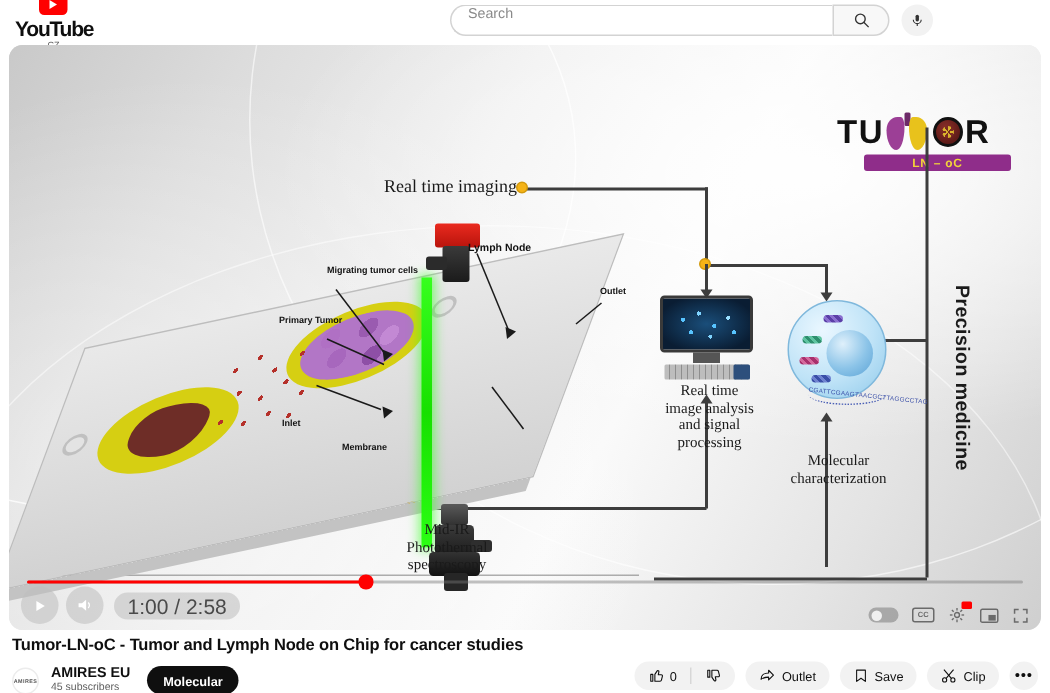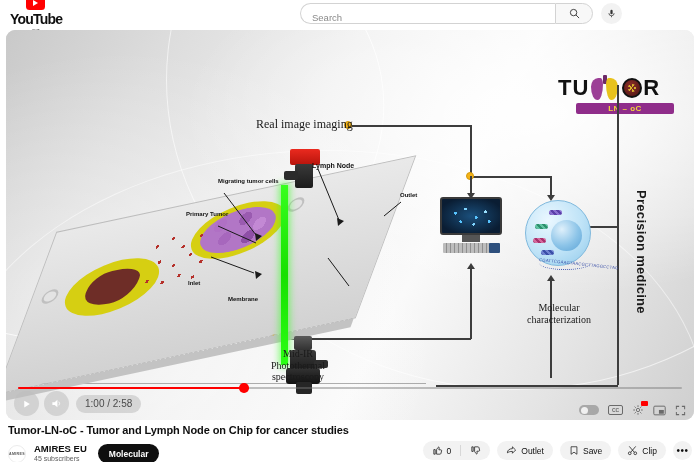--- a/index.html
+++ b/index.html
@@ -30,21 +30,21 @@
     font-family:"Liberation Sans", sans-serif; font-size:14px; font-weight:700;
     letter-spacing:-0.8px; color:#0f0f0f; margin-left:2px; line-height:16px; margin-top:1px;
   }
   .yt-cc { font-size:6px; color:#606060; margin-left:1px; margin-top:1px; letter-spacing:0; }
 
   .search-wrap {
     position:absolute; left:300px; top:3px;
     display:flex; align-items:center;
   }
   .search-box {
-    display:flex; align-items:flex-end;
+    display:flex; align-items:flex-start;
     width:255px; height:21px;
     border:1px solid #d3d3d3; border-right:none;
     border-radius:11px 0 0 11px; background:#fff;
     padding-left:11px;
   }
   .search-input {
     border:none; outline:none; background:transparent;
     font-family:"Liberation Sans", sans-serif; font-size:9.5px; color:#0f0f0f;
     width:100%;
   }
@@ -310,21 +310,21 @@
   .ctrl-row { position:absolute; left:8px; bottom:4px; display:flex; align-items:center; gap:5px; }
   .ctrl-btn {
     width:25px; height:25px; border-radius:50%;
     display:flex; align-items:center; justify-content:center; cursor:pointer;
     background:rgba(190,190,190,0.55);
   }
   .time-pill {
     height:18px; padding:0 9px; border-radius:9px;
     background:rgba(190,190,190,0.55);
     display:flex; align-items:center;
-    font-family:"Liberation Sans", sans-serif; font-size:10px; color:#4a4a4a;
+    font-family:"Liberation Sans", sans-serif; font-size:14px; color:#4a4a4a;
     margin-left:2px;
     text-align:center;
   }
   .ctrl-right { position:absolute; right:8px; bottom:4px; display:flex; align-items:center; gap:9px; }
   .rbtn { display:flex; align-items:center; justify-content:center; cursor:pointer; position:relative; }
   .autoplay-toggle {
     width:20px; height:10px; border-radius:5px; background:rgba(150,150,150,0.75);
     position:relative; cursor:pointer;
   }
   .autoplay-toggle::after {
@@ -517,27 +517,31 @@
         <line x1="212" y1="196" x2="250" y2="213" stroke="#1a1a1a" stroke-width="1"></line>
         <line x1="205" y1="227" x2="248" y2="243" stroke="#1a1a1a" stroke-width="1"></line>
         <line x1="312" y1="139" x2="333" y2="190" stroke="#1a1a1a" stroke-width="1"></line>
         <line x1="395" y1="172" x2="378" y2="186" stroke="#1a1a1a" stroke-width="1"></line>
         <line x1="343" y1="256" x2="322" y2="228" stroke="#1a1a1a" stroke-width="1"></line>
         <polygon points="249,203 256,206 250,211" fill="#1a1a1a"></polygon>
         <polygon points="249,241 256,244 250,249" fill="#1a1a1a"></polygon>
         <polygon points="331,188 338,191 332,196" fill="#1a1a1a"></polygon>
       </svg>
 
-      <div class="sl" style="left:250px; top:88px; font-size:12px;">Real image imaging</div>
+      <div class="sl" style="left:250px; top:88px; font-size:12px;">Real time imaging</div>
       <div class="cl" style="left:306px; top:132px; font-size:7px;">Lymph Node</div>
       <div class="cl" style="left:212px; top:148px; font-size:6px;">Migrating tumor cells</div>
       <div class="cl" style="left:180px; top:181px; font-size:6px;">Primary Tumor</div>
       <div class="cl" style="left:394px; top:162px; font-size:6px;">Outlet</div>
       <div class="cl" style="left:182px; top:250px; font-size:6px;">Inlet</div>
       <div class="cl" style="left:222px; top:266px; font-size:6px;">Membrane</div>
+      <div class="sl" style="left:425px; top:225px; width:84px; font-size:10px; white-space:pre-line;">Real time
+image analysis
+and signal
+processing</div>
       <div class="sl" style="left:250px; top:318px; width:84px; font-size:10px; white-space:pre-line;">Mid-IR
 Photothermal
 spectroscopy</div>
       <div class="sl" style="left:508px; top:272px; width:90px; font-size:10px; white-space:pre-line;">Molecular
 characterization</div>
     </div>
 
     <div class="controls">
       <div class="progress-track">
         <div class="progress-played" id="played" style="width: 34%; background: rgb(255, 0, 0);"></div>

